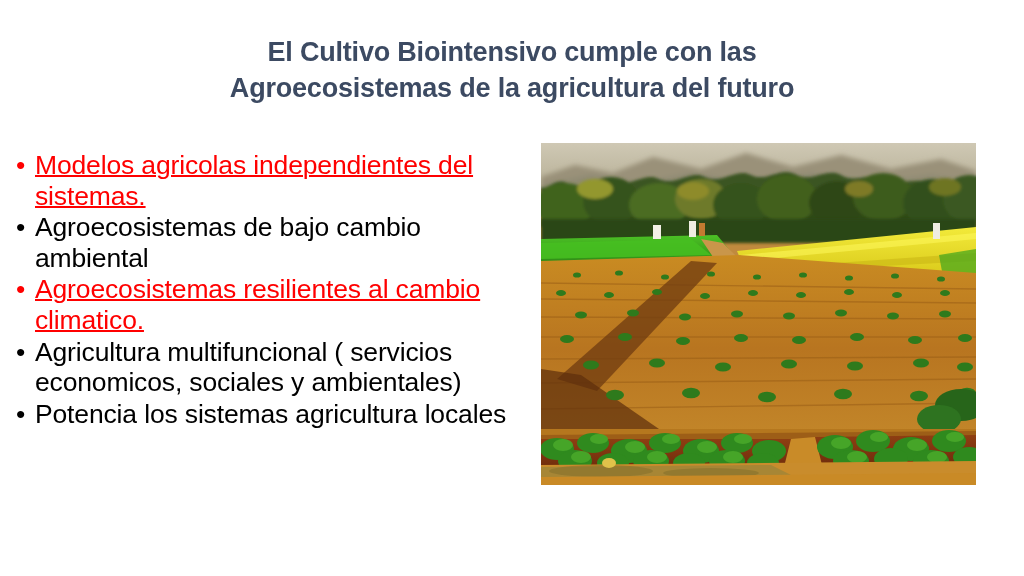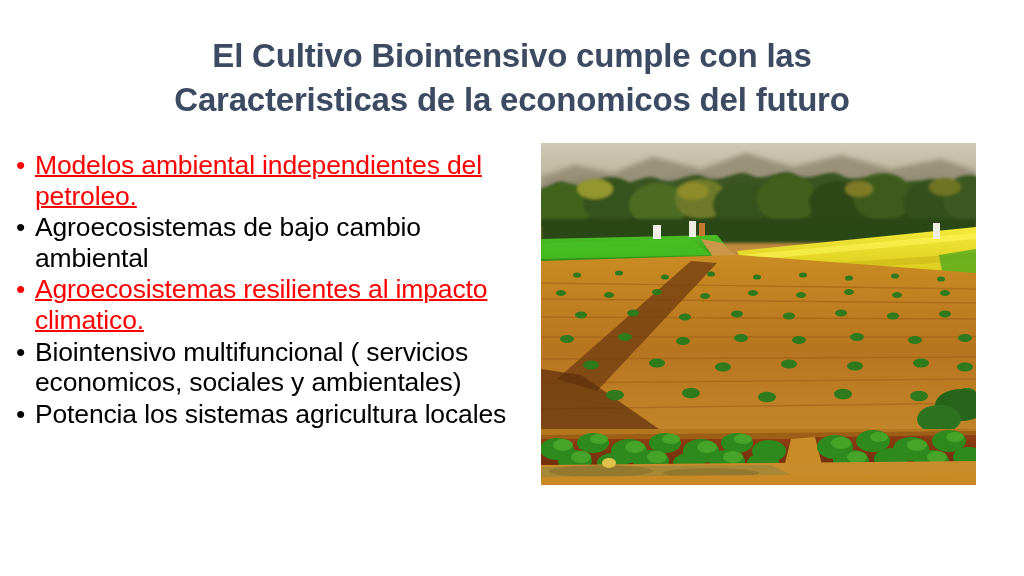--- a/index.html
+++ b/index.html
@@ -22,21 +22,21 @@
   }
 
   
   .slide-title {
     position: absolute;
     left: 60px;
     top: 34px;
     width: 904px;
     text-align: center;
     color: #3C4A62;
-    font-size: 33px;
+    font-size: 27px;
     line-height: 1.34;
     font-weight: 600;
     letter-spacing: -0.2px;
   }
   .title-line { display: block; white-space: nowrap; }
 
   
   .body-list {
     position: absolute;
     left: 10px;
@@ -87,39 +87,39 @@
   }
   .photo svg { display: block; width: 100%; height: 100%; }
 </style>
 </head>
 <body>
 
 <div class="slide">
 
   <div class="slide-title">
     <span class="title-line">El Cultivo Biointensivo cumple con las</span>
-    <span class="title-line">Caracteristicas de la economicos del futuro</span>
+    <span class="title-line">Agroecosistemas de la agricultura del futuro</span>
   </div>
 
   <ul class="body-list">
     <li class="bullet red">
       <span class="marker">•</span>
-      <span class="btext">Modelos ambiental independientes del petroleo.</span>
+      <span class="btext">Modelos agricolas independientes del sistemas.</span>
     </li>
     <li class="bullet">
       <span class="marker">•</span>
       <span class="btext">Agroecosistemas de bajo cambio ambiental</span>
     </li>
     <li class="bullet red">
       <span class="marker">•</span>
-      <span class="btext">Agroecosistemas resilientes al impacto climatico.</span>
+      <span class="btext">Agroecosistemas resilientes al cambio climatico.</span>
     </li>
     <li class="bullet">
       <span class="marker">•</span>
-      <span class="btext">Biointensivo multifuncional ( servicios economicos, sociales y ambientales)</span>
+      <span class="btext">Agricultura multifuncional ( servicios economicos, sociales y ambientales)</span>
     </li>
     <li class="bullet">
       <span class="marker">•</span>
       <span class="btext">Potencia los sistemas agricultura locales</span>
     </li>
   </ul>
 
   <div class="photo">
     <svg viewBox="0 0 435 342" preserveAspectRatio="none">
       <defs>

